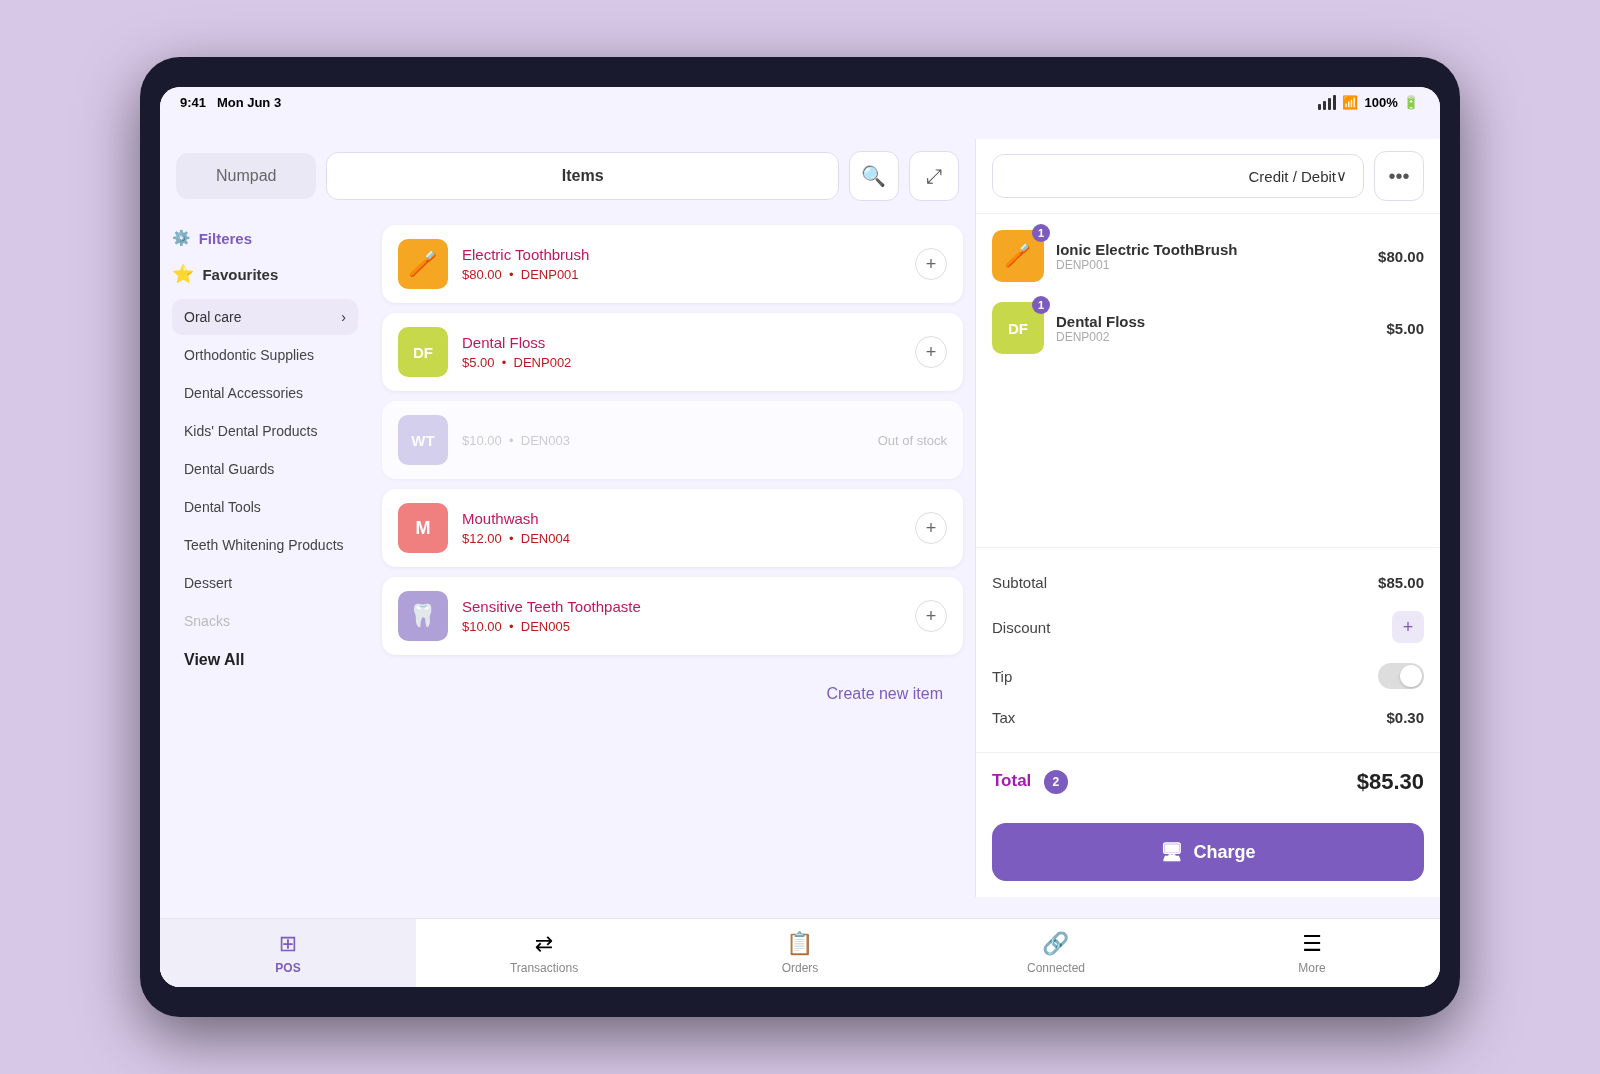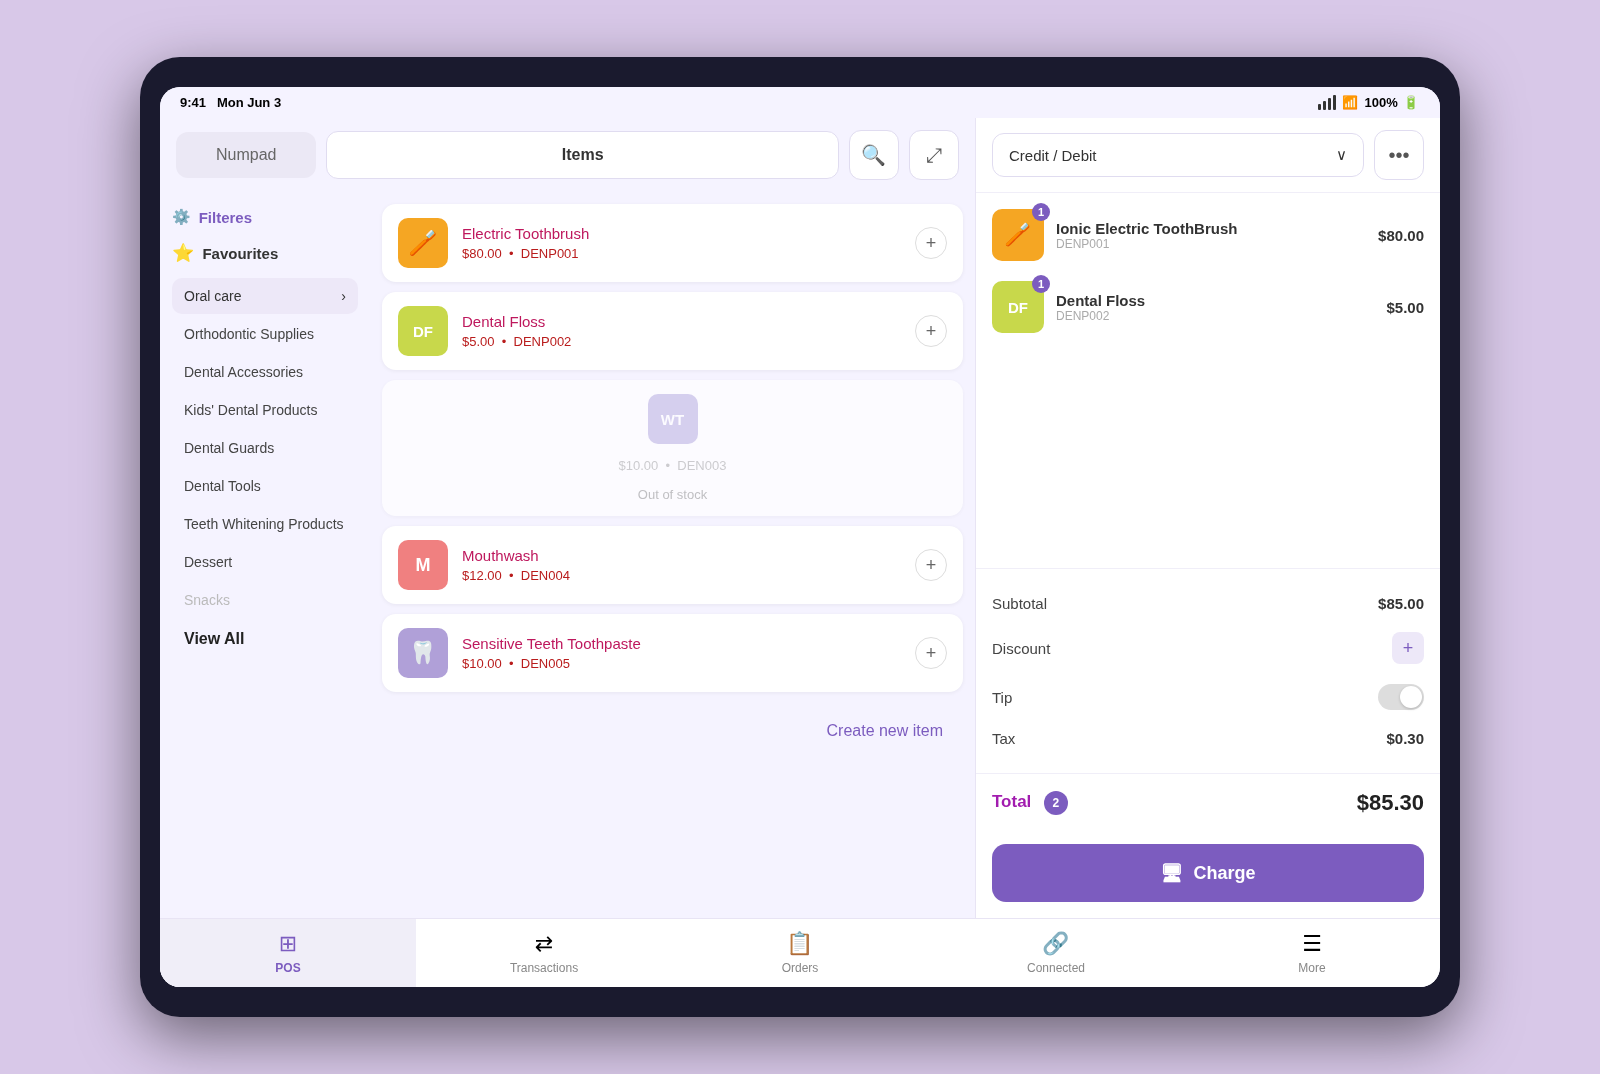--- a/index.html
+++ b/index.html
@@ -21,20 +21,21 @@
       box-shadow: 0 20px 60px rgba(0,0,0,0.5);
     }
     .tablet-screen {
       width: 100%;
       height: 100%;
       background: #f5f3ff;
       border-radius: 20px;
       overflow: hidden;
       display: flex;
       flex-direction: column;
+      gap: 21px;
     }
     
     .status-bar {
       background: #f5f3ff;
       padding: 8px 20px;
       display: flex;
       justify-content: space-between;
       align-items: center;
       font-size: 13px;
       font-weight: 600;
@@ -161,21 +162,20 @@
       border-radius: 14px;
       padding: 14px 16px;
       display: flex;
       align-items: center;
       gap: 14px;
       margin-bottom: 10px;
       box-shadow: 0 1px 4px rgba(0,0,0,0.06);
     }
     .item-card.out-of-stock {
       opacity: 0.7;
-      flex-direction: column;
     }
     .item-thumbnail {
       width: 50px;
       height: 50px;
       border-radius: 10px;
       display: flex;
       align-items: center;
       justify-content: center;
       font-weight: 700;
       font-size: 14px;
@@ -236,21 +236,21 @@
       flex-shrink: 0;
     }
     .payment-selector {
       flex: 1;
       background: white;
       border: 1px solid #e0dcf0;
       border-radius: 12px;
       padding: 12px 16px;
       display: flex;
       align-items: center;
-      justify-content: space-between;
+      justify-content: flex-end;
       cursor: pointer;
       font-size: 15px;
       font-weight: 500;
       color: #333;
     }
     .more-btn {
       background: white;
       border: 1px solid #e0dcf0;
       border-radius: 12px;
       width: 50px;

